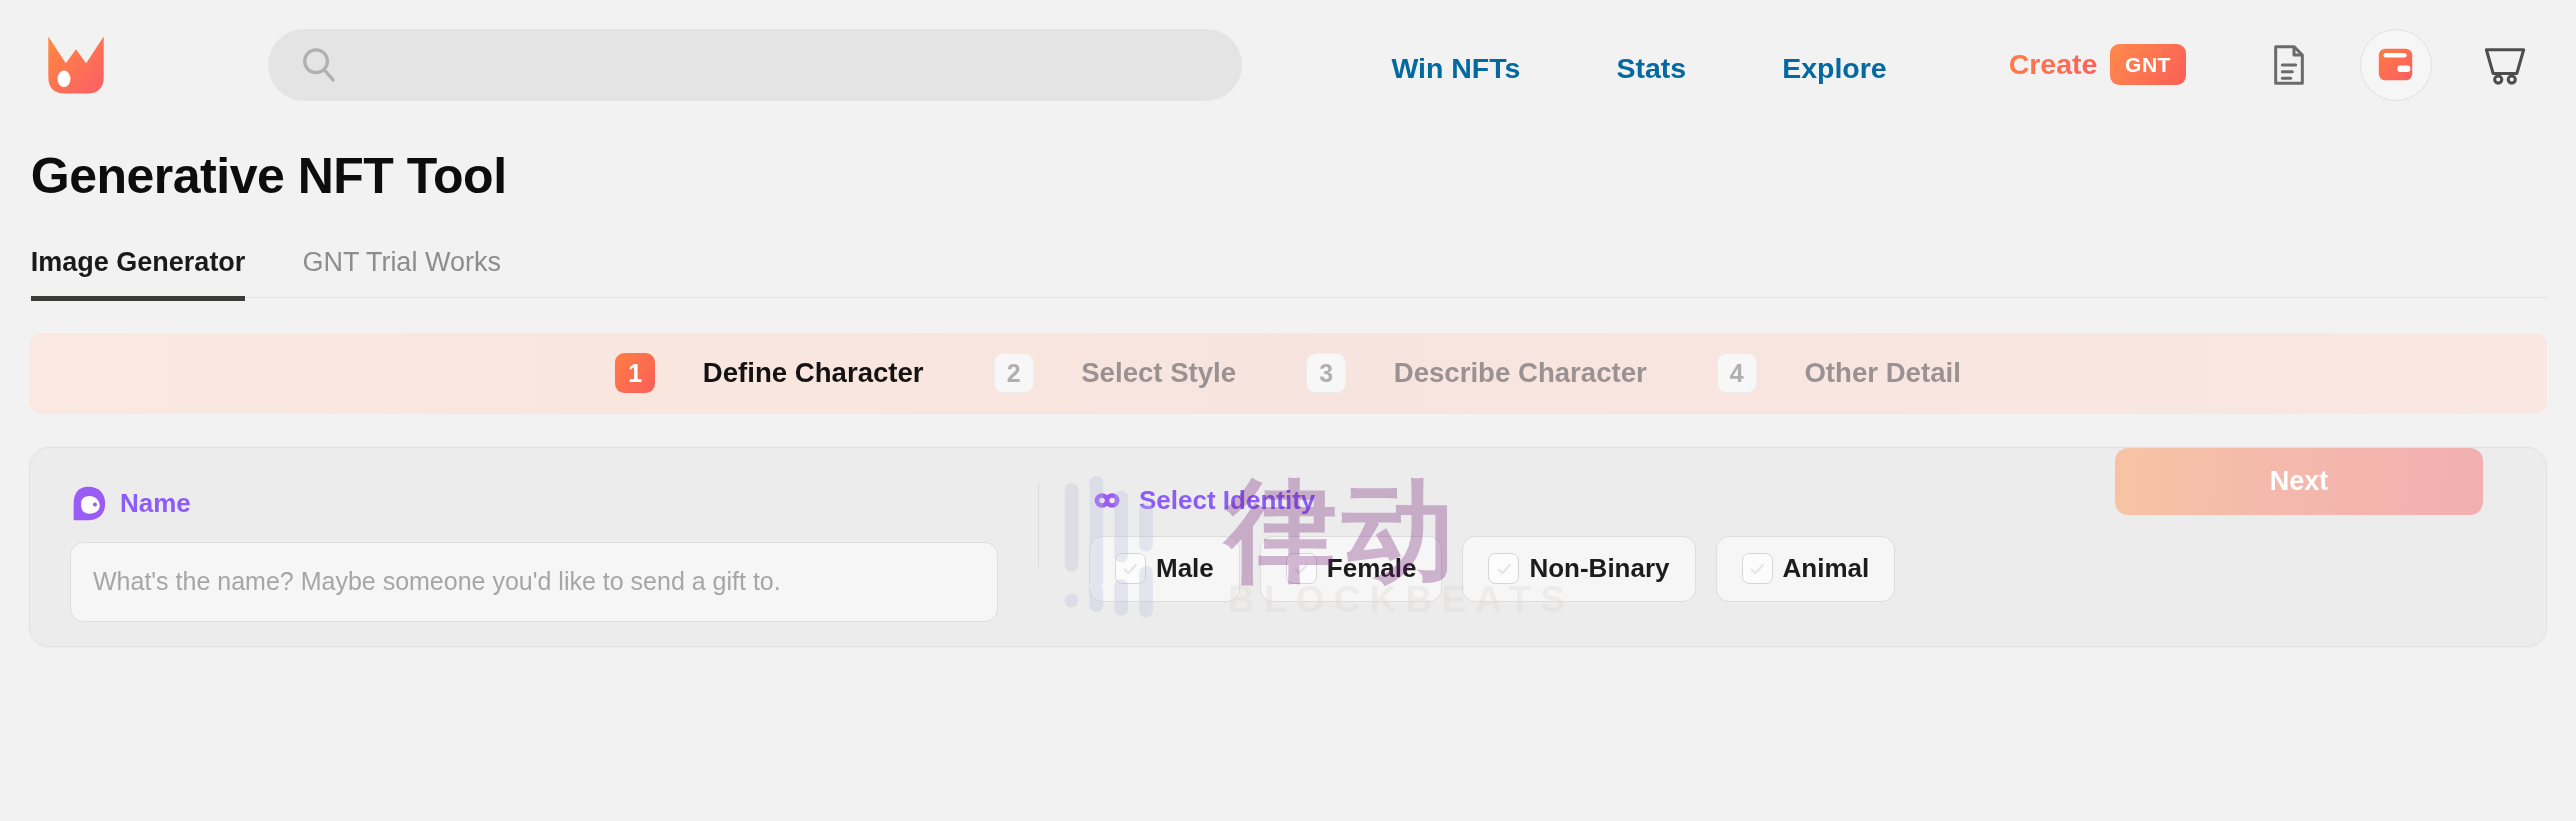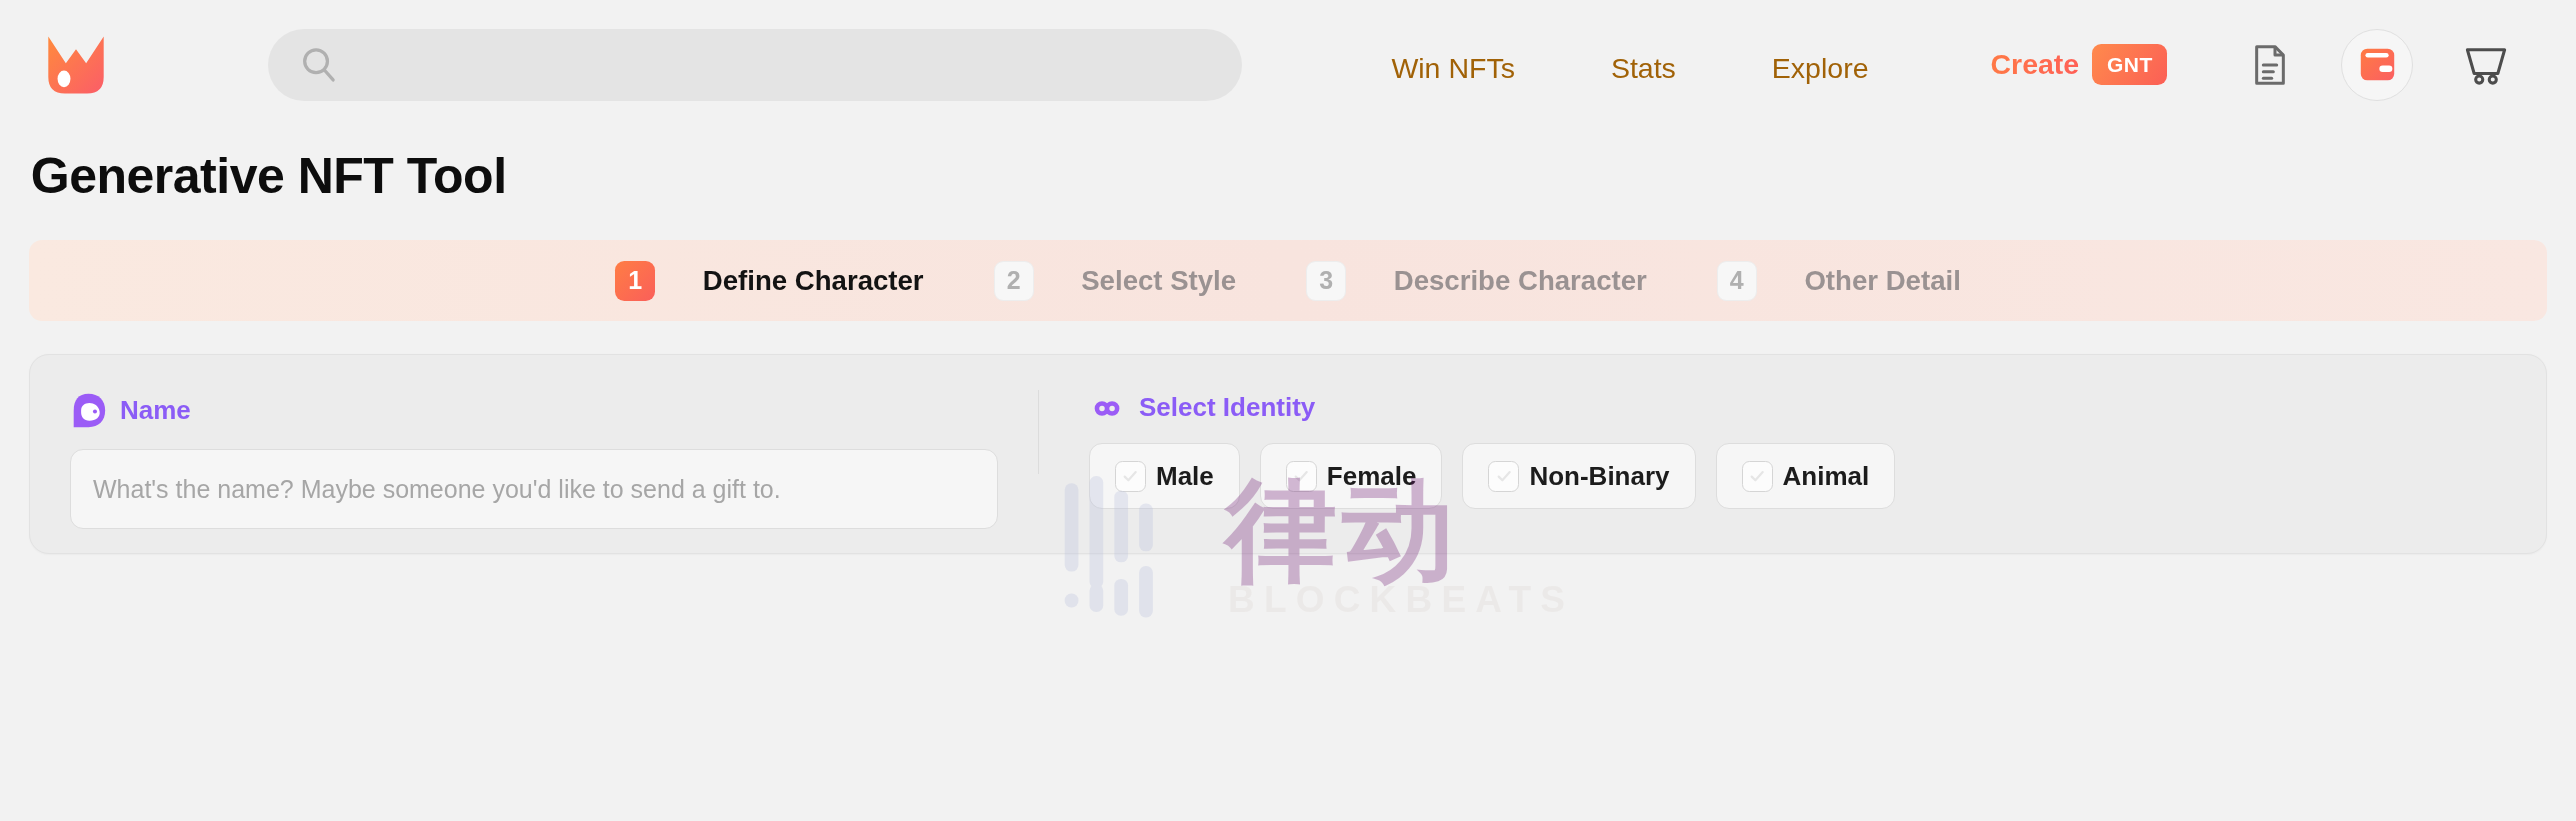--- a/index.html
+++ b/index.html
@@ -54,22 +54,22 @@
   .search-input::placeholder { color: #b3b3b3; }
 
   .nav {
     display: flex;
     align-items: center;
     margin-left: 101px;
     gap: 0;
   }
   .nav-link {
     font-size: 28.5px;
-    font-weight: normal;
-    color: #a16207;
+    font-weight: bold;
+    color: #0369a1;
     text-decoration: none;
     padding: 0 48px;
     white-space: nowrap;
     margin-top: 8px;
   }
 
   .create-group {
     display: flex;
     align-items: center;
     margin-left: 74px;
@@ -390,20 +390,24 @@
       </span>
     </button>
 
   </div>
 </div>
 
 <div class="page-body">
 
   <h1 class="page-title">Generative NFT Tool</h1>
 
+  <div class="tabs">
+    <div class="tab active">Image Generator</div>
+    <div class="tab">GNT Trial Works</div>
+  </div>
 
   <div class="stepper">
     <div class="step active">
       <span class="step-num">1</span>
       <span class="step-label">Define Character</span>
     </div>
     <div class="step">
       <span class="step-num">2</span>
       <span class="step-label">Select Style</span>
     </div>
@@ -486,20 +490,24 @@
                 <path d="M4 10.5 L8 14.5 L16 5.5" stroke-linecap="round" stroke-linejoin="round"></path>
               </svg>
             </span>
           </span>
           <span class="chip-label">Animal</span>
         </label>
 
       </div>
     </div>
 
+    <div class="pane-action">
+      <div class="vdivider"></div>
+      <button class="next-btn">Next</button>
+    </div>
 
   </div>
 
   <div class="watermark">
     <svg class="wm-bars" width="147" height="147" viewBox="0 0 160 160" aria-hidden="true">
       <g fill="#b9c0dd">
         <rect x="4" y="8" width="15" height="96" rx="7"></rect>
         <rect x="31" y="0" width="15" height="122" rx="7"></rect>
         <rect x="58" y="16" width="15" height="78" rx="7"></rect>
         <rect x="85" y="30" width="15" height="52" rx="7"></rect>

